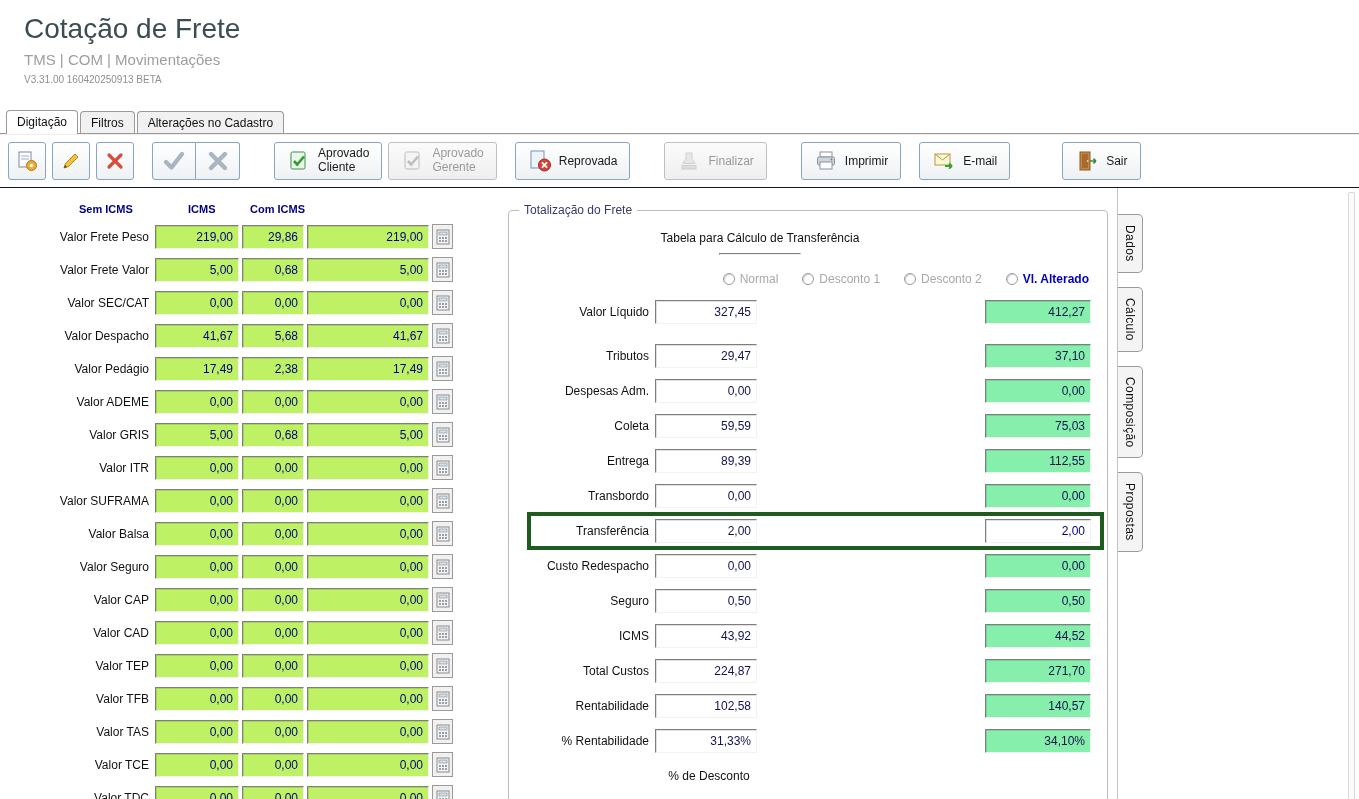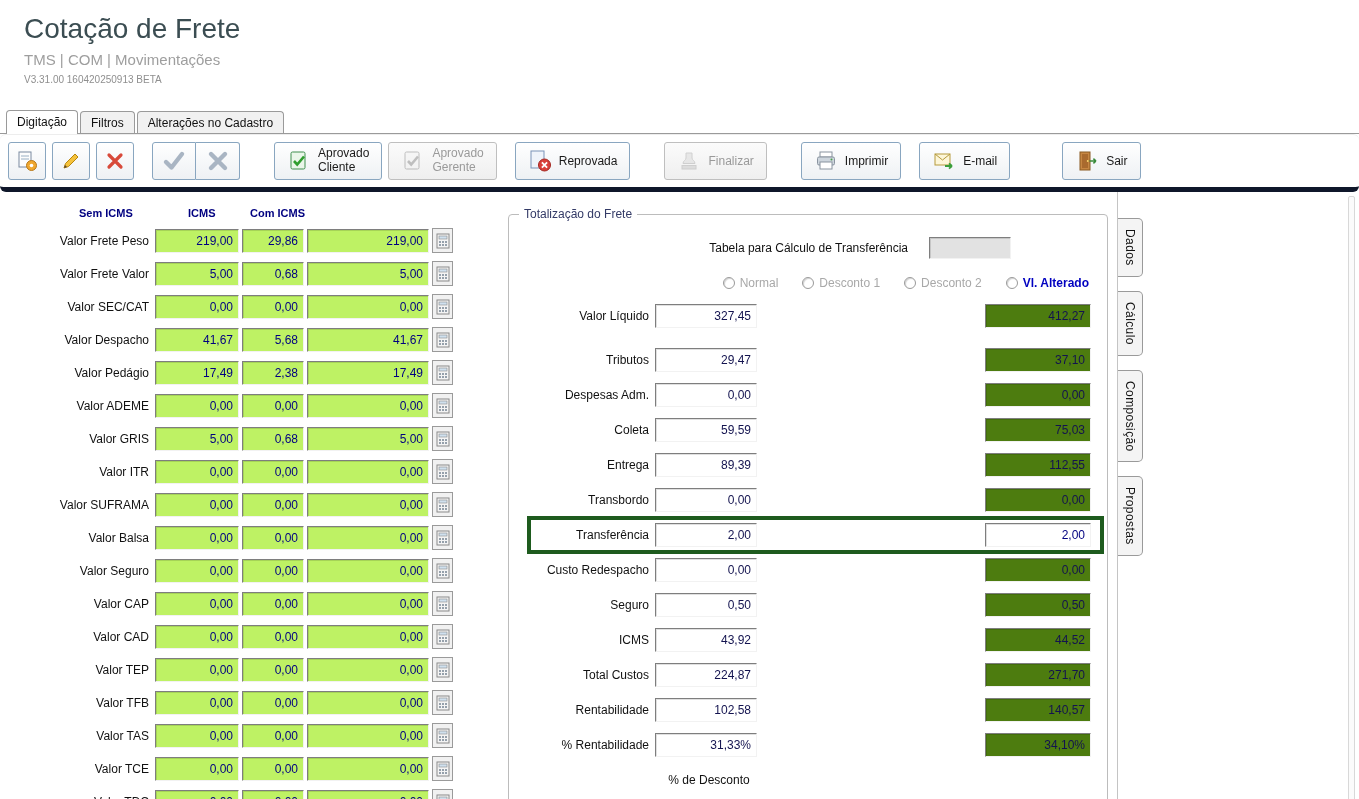--- a/index.html
+++ b/index.html
@@ -16,21 +16,21 @@
   
   .tabbar { display:flex; align-items:flex-end; gap:2px; height:26px;
     padding-left:6px; border-bottom:1px solid #9a9a9a; }
   .tab { font-size:12px; padding:4px 10px 3px; background:#f1f1f1;
     border:1px solid #9a9a9a; border-bottom:none; border-radius:4px 4px 0 0;
     position:relative; white-space:nowrap; cursor:default;text-align:right; }
   .tab.active { background:#fff; margin-bottom:-1px; padding-bottom:5px; z-index:2; }
 
   
   .toolbar { display:flex; align-items:center; gap:6px; padding:7px 8px;
-    border-top:1px solid #ededed; border-bottom:5px solid #0f172a;border-radius:6px; }
+    border-top:1px solid #ededed; border-bottom:1px solid #0f172a; }
   .tbtn { display:flex; align-items:center; justify-content:center; gap:7px;
     height:38px; padding:0 12px; font-size:12px; color:#1a1a1a;
     border:1px solid #89a6c0; border-radius:3px;
     background:linear-gradient(#ffffff,#eef1f4); cursor:default; }
   .tbtn.icon-only { width:38px; padding:0; }
   .tbtn.pairbtn { width:44px; padding:0; }
   .pair { display:flex; }
   .pair .tbtn:first-child { border-radius:3px 0 0 3px; }
   .pair .tbtn:last-child { border-radius:0 3px 3px 0; border-left:none; }
   .tbtn.disabled { color:#9a9a9a; border-color:#bfbfbf;
@@ -62,37 +62,37 @@
     padding-right:5px; }
   .calc-btn { width:21px; height:25px; border:1px solid #9a9a9a; background:#f1f1f1;
     display:flex; align-items:center; justify-content:center; padding:0; }
 
   
   .group-box { position:absolute; left:508px; top:22px; width:600px; height:640px;
     border:1px solid #bcbcbc; border-radius:4px; box-shadow:inset 0 0 0 1px #ffffff; }
   .group-title { position:absolute; top:-8px; left:10px; background:#fff;
     padding:0 5px; font-size:12px; color:#333a66; }
   .tabela-row { display:flex; align-items:center; justify-content:flex-end;
-    gap:21px; margin:22px 96px 0 0; font-size:12px; height:22px; }
+    gap:8px; margin:22px 96px 0 0; font-size:12px; height:22px;flex-direction:column; }
   .tabela-field { width:82px; height:22px; background:#e2e2e2; }
   .radios { display:flex; justify-content:flex-end; align-items:center; gap:24px;
     margin:16px 18px 0 0; font-size:12px; height:15px; }
   .radio { display:flex; align-items:center; gap:5px; color:#a8a8a8; }
   .radio-circle { width:12px; height:12px; border-radius:50%; background:#fff;
     border:1px solid #9a9a9a; box-shadow:inset 1px 1px 1px rgba(0,0,0,.18); flex:0 0 12px; }
   .radio.alterado { color:#0000c0; font-weight:bold; }
   .trows { margin-top:14px; }
   .trow { display:grid; grid-template-columns:146px 102px 1fr 106px;
     align-items:center; margin-bottom:11px; padding-right:16px; position:relative; }
   .trow:first-child { margin-bottom:20px; }
   .trow-label { font-size:12px; text-align:right; padding-right:6px; }
   .tfield { height:24px; font-size:12px; color:#13134f; display:flex;
     align-items:center; justify-content:flex-end; padding-right:5px; }
   .tfield.v1 { background:#fff; }
-  .tfield.v2 { background:#4d7c0f; }
+  .tfield.v2 { background:#86efac; }
   .trow.highlighted .tfield.v2 { background:#fff; color:var(--value-text,#000080); }
   .trow.highlighted::after { content:""; position:absolute; left:18px; right:3px;
     top:-7px; bottom:-7px; border:4px solid var(--highlight-border,#1e5b1e);
     pointer-events:none; }
   .desconto { margin:16px 0 12px 110px; width:180px; text-align:center; font-size:12px; }
 
   
   .side-tabs { position:absolute; left:1118px; top:26px; display:flex;
     flex-direction:column; gap:14px; }
   .side-tab { writing-mode:vertical-rl; font-size:12px; letter-spacing:.4px;

